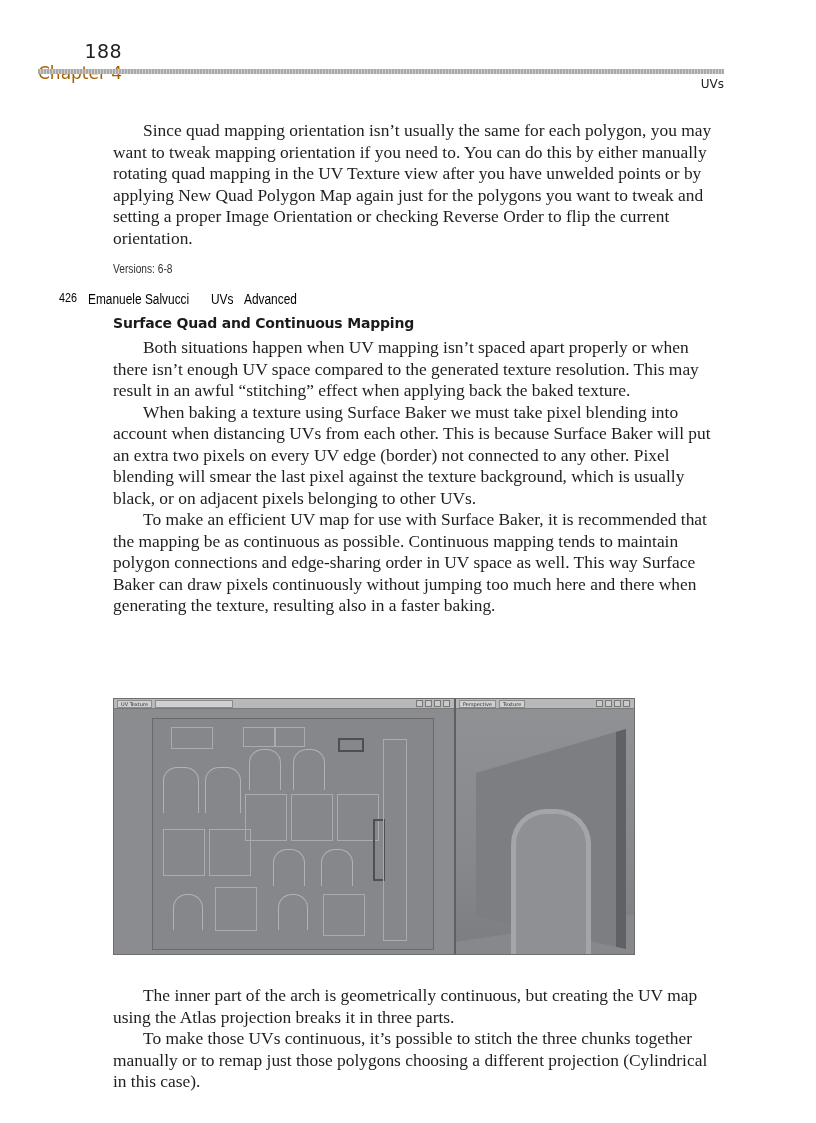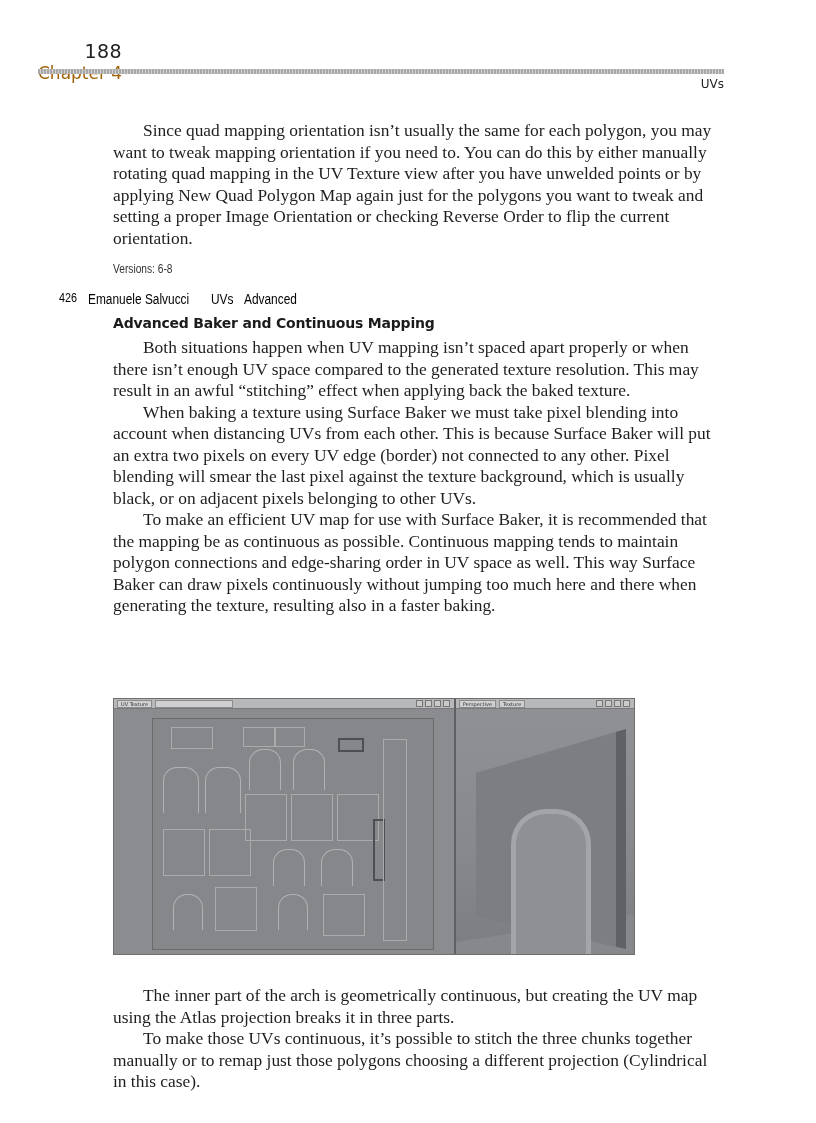--- a/index.html
+++ b/index.html
@@ -59,21 +59,21 @@
   <p>Since quad mapping orientation isn’t usually the same for each polygon, you may want to tweak mapping orientation if you need to. You can do this by either manually rotating quad mapping in the UV Texture view after you have unwelded points or by applying New Quad Polygon Map again just for the polygons you want to tweak and setting a proper Image Orientation or checking Reverse Order to flip the current orientation.</p>
 </div>
 <div class="versions">Versions: 6-8</div>
 
 <div class="tip-meta">
   <span class="tip-num">426</span>
   <span class="tip-author">Emanuele Salvucci</span>
   <span class="tip-cat">UVs</span>
   <span class="tip-level">Advanced</span>
 </div>
-<div class="tip-title">Advanced Baker and Continuous Mapping</div>
+<div class="tip-title">Surface Quad and Continuous Mapping</div>
 
 <div class="body-text" style="top:337px;">
   <p>Both situations happen when UV mapping isn’t spaced apart properly or when there isn’t enough UV space compared to the generated texture resolution. This may result in an awful “stitching” effect when applying back the baked texture.</p>
   <p>When baking a texture using Surface Baker we must take pixel blending into account when distancing UVs from each other. This is because Surface Baker will put an extra two pixels on every UV edge (border) not connected to any other. Pixel blending will smear the last pixel against the texture background, which is usually black, or on adjacent pixels belonging to other UVs.</p>
   <p>To make an efficient UV map for use with Surface Baker, it is recommended that the mapping be as continuous as possible. Continuous mapping tends to maintain polygon connections and edge-sharing order in UV space as well. This way Surface Baker can draw pixels continuously without jumping too much here and there when generating the texture, resulting also in a faster baking.</p>
 </div>
 
 <div class="figure">
   <div class="vp vp-left">
     <div class="vp-toolbar">

